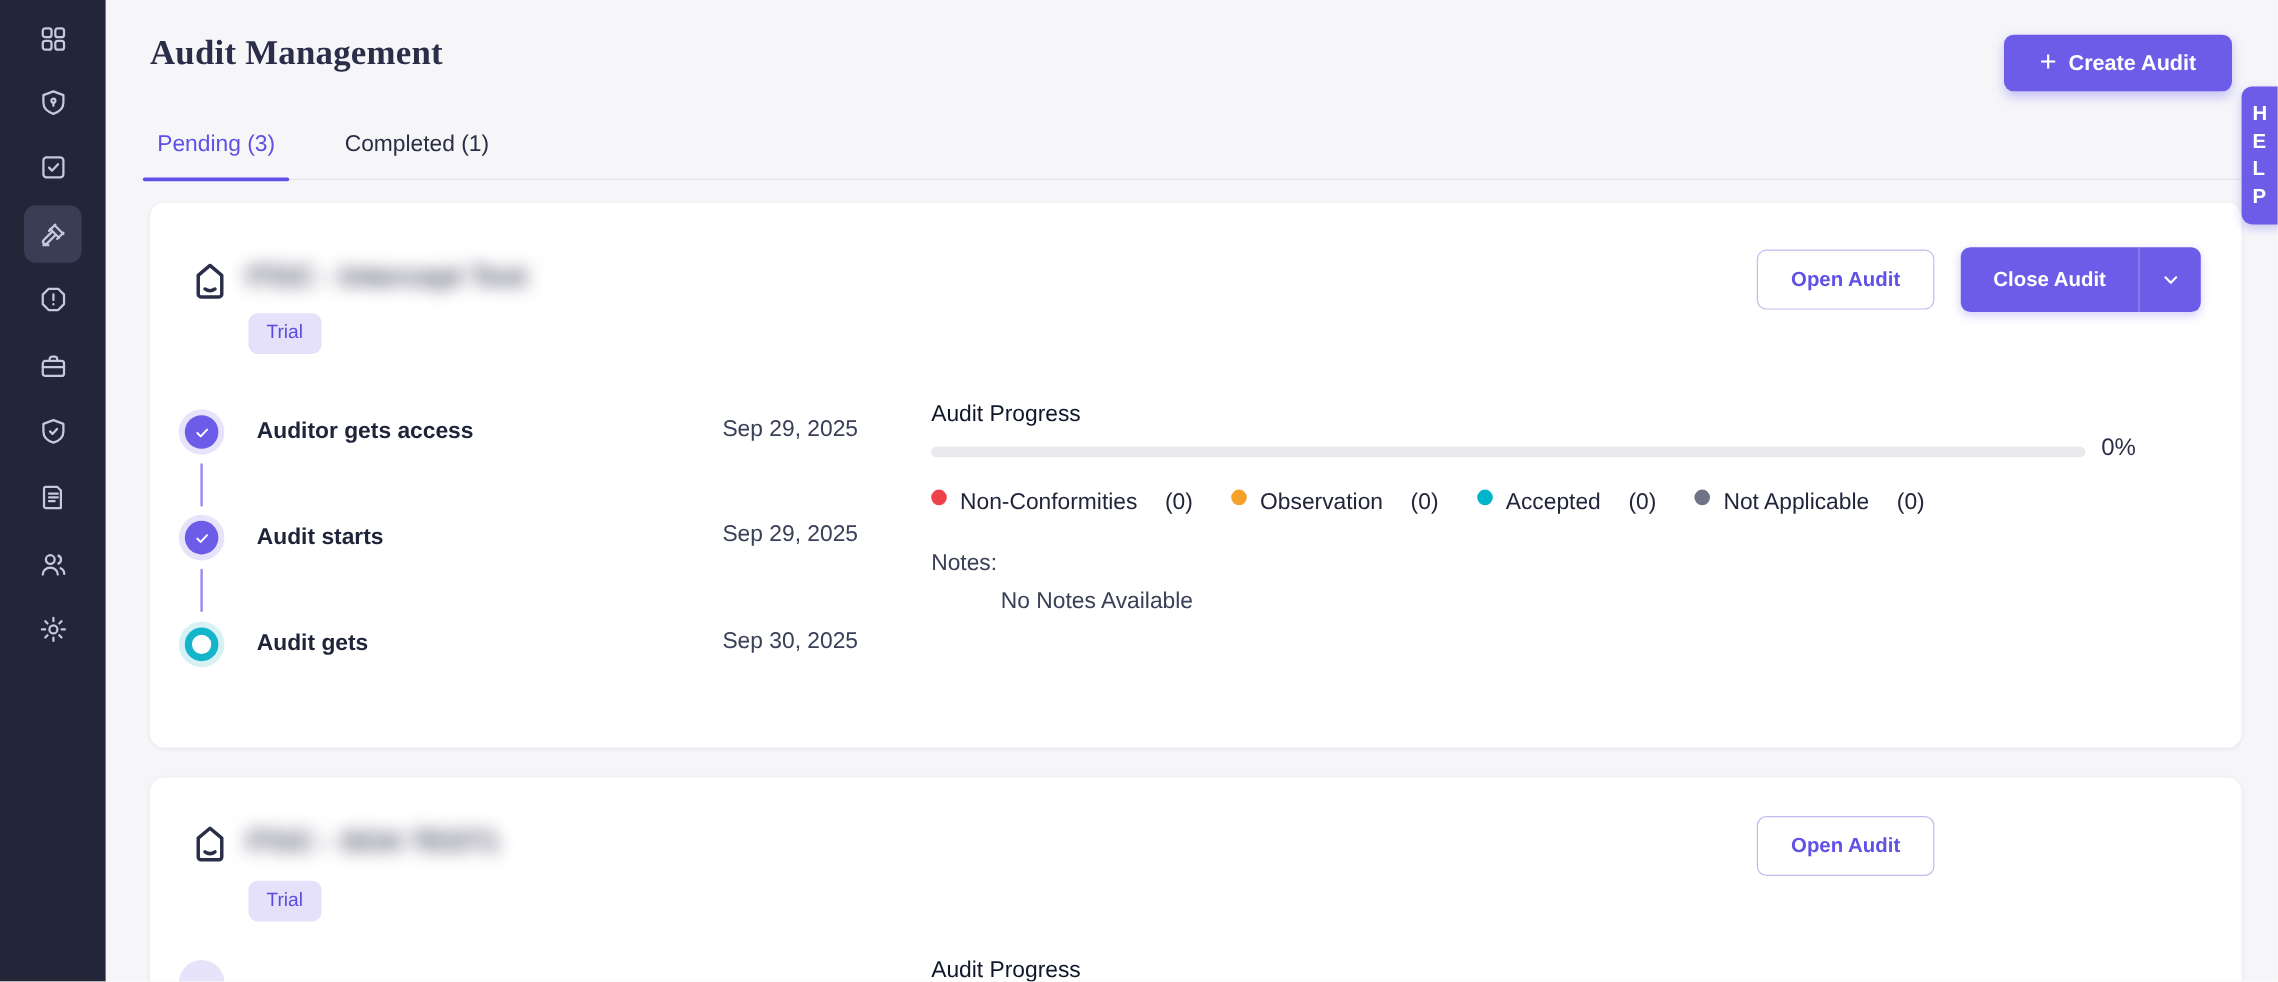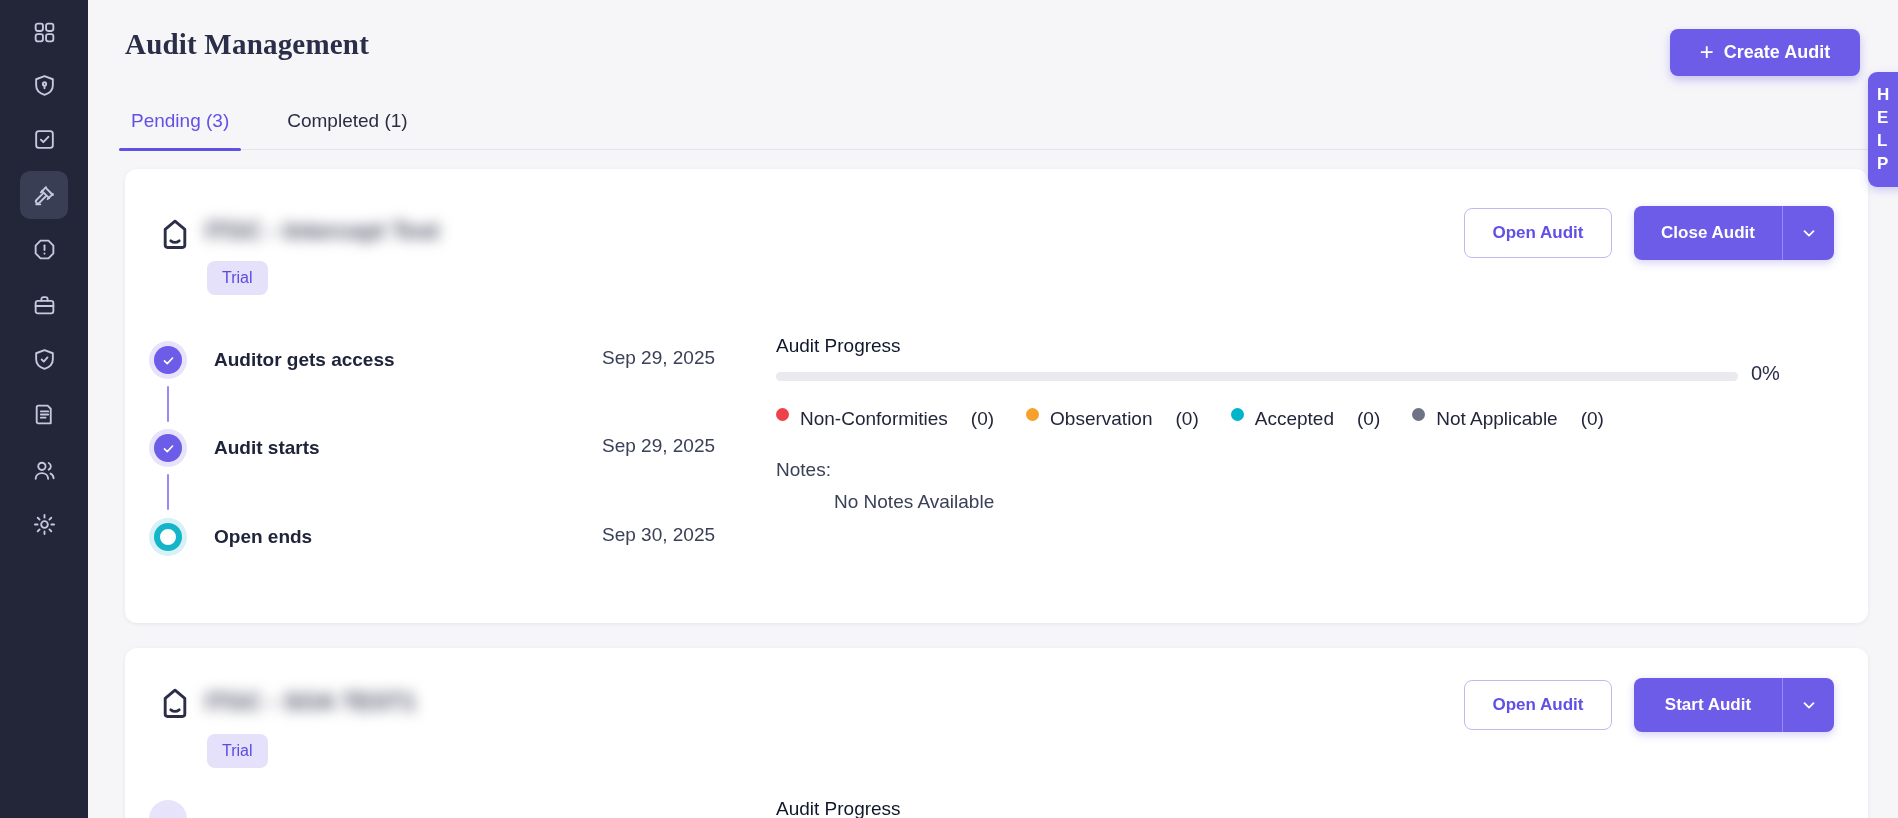--- a/index.html
+++ b/index.html
@@ -306,21 +306,21 @@
           </span>
         </span>
       <span class="tl-label">Audit starts</span>
       <span class="tl-date">Sep 29, 2025</span>
     </div>
     <div class="tl-line" style="top:305px; height:36px;"></div>
     <div class="tl-row" style="top:349px; width:640px;">
       <span class="tl-dot pending">
           <span class="inner"></span>
         </span>
-      <span class="tl-label">Open ends</span>
+      <span class="tl-label">Audit gets</span>
       <span class="tl-date">Sep 30, 2025</span>
     </div>
 
     <div class="sec-label" style="top:166px;">Audit Progress</div>
     <div class="progress-track">
       <div class="progress-fill" style="width:0%;"></div>
     </div>
     <div class="progress-value">0%</div>
 
     <div class="legend">
@@ -354,28 +354,20 @@
     <span class="home-ic">
       <svg viewBox="0 0 24 26">
           <path d="M4.5 9.5 12 3.2l7.5 6.3v12a1.8 1.8 0 0 1-1.8 1.8H6.3a1.8 1.8 0 0 1-1.8-1.8v-12z"></path>
           <path d="M8.8 18.2q3.2 2.4 6.4 0"></path>
         </svg>
     </span>
     <div class="card-title">ITGC - SOA TEST1</div>
     <span class="trial-badge">Trial</span>
 
     <button class="open-btn">Open Audit</button>
-    <div class="split-btn">
-      <div class="split-main">Start Audit</div>
-      <div class="split-caret">
-        <svg viewBox="0 0 24 24">
-            <polyline points="6,9.5 12,15.5 18,9.5"></polyline>
-          </svg>
-      </div>
-    </div>
 
     <div class="tl-row" style="top:152px; width:640px;">
       <span class="tl-dot next"></span>
     </div>
     <div class="sec-label" style="top:150px;">Audit Progress</div>
   </section>
 
 </main>
 
 </body></html>

